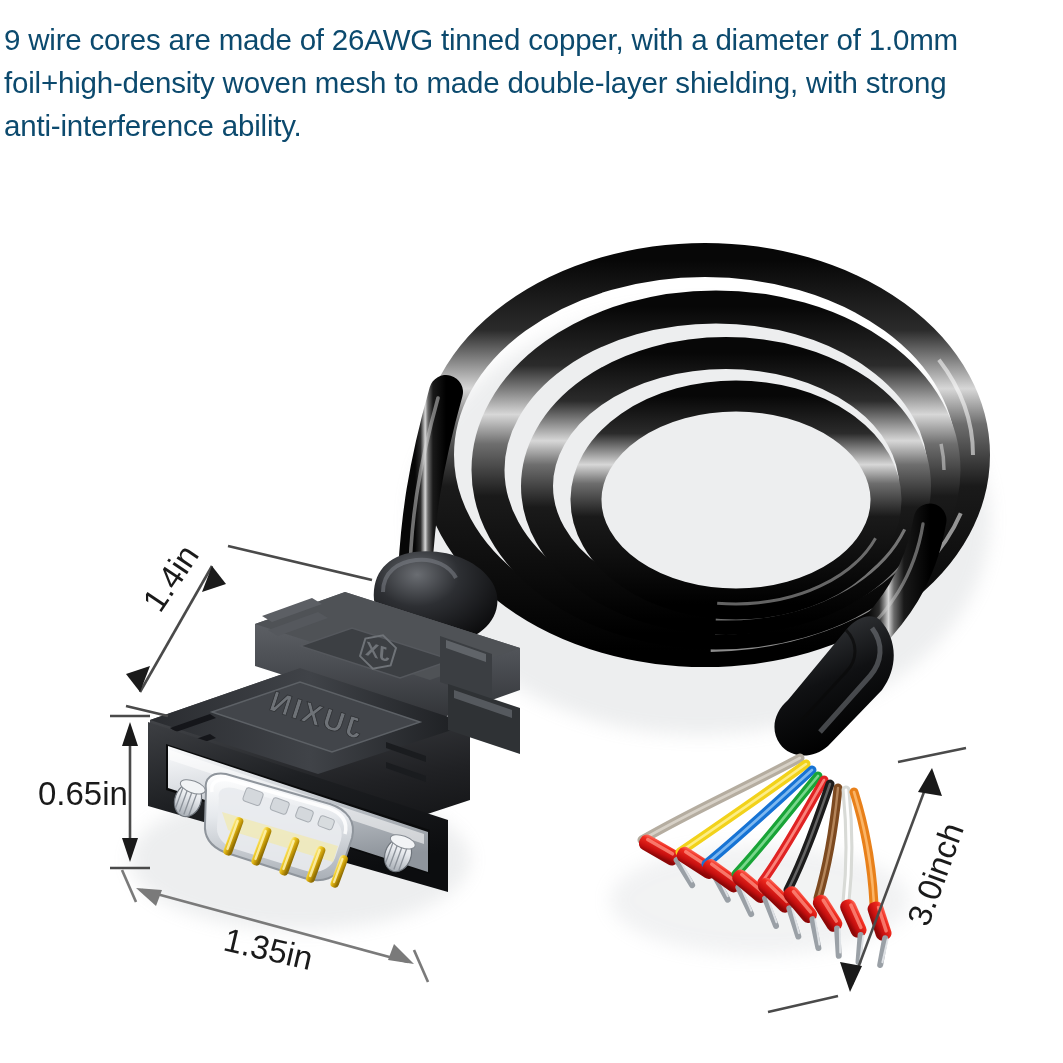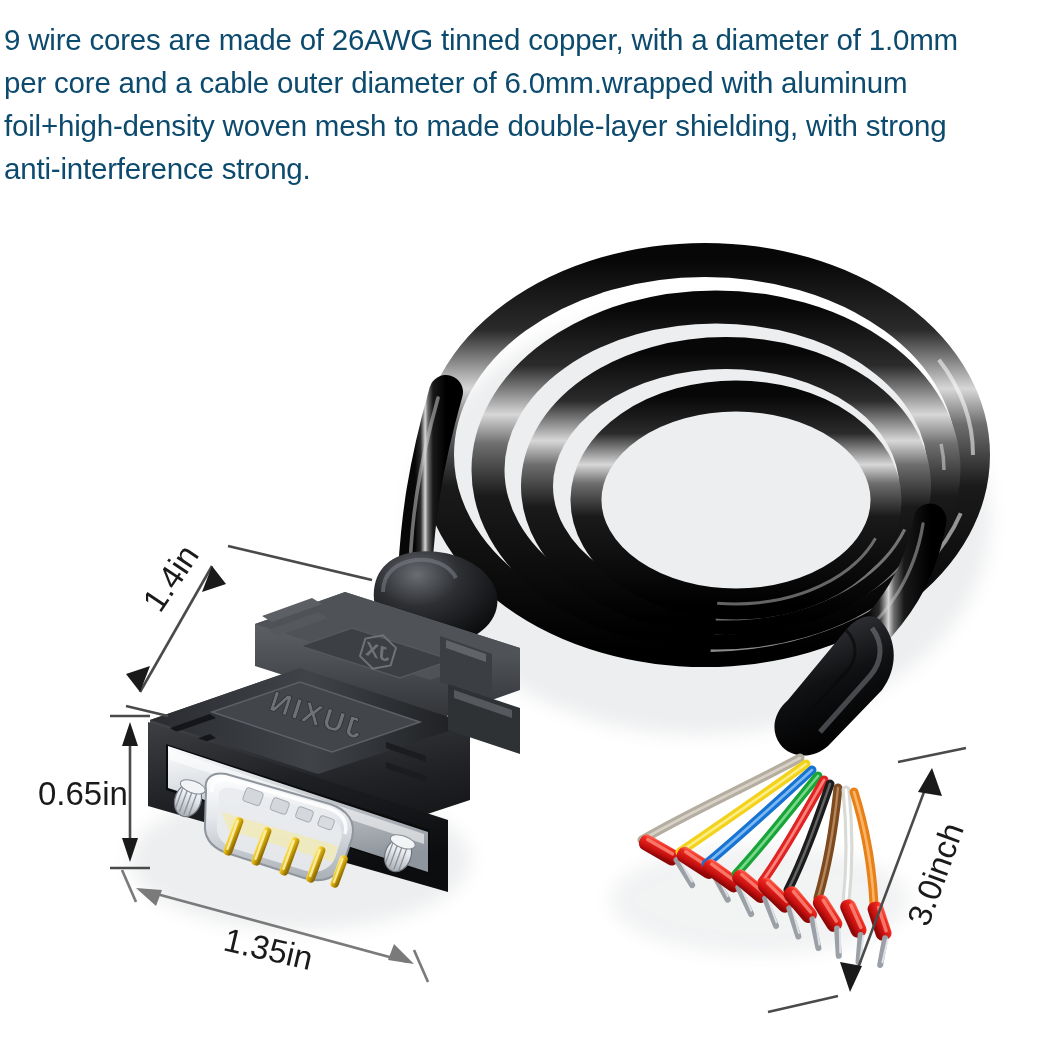--- a/index.html
+++ b/index.html
@@ -51,23 +51,22 @@
     fill: #1a1a1a;
   }
 </style>
 </head>
 <body>
 
 <div id="stage">
 
   <div class="desc-block">
     <div class="desc-line">9 wire cores are made of 26AWG tinned copper, with a diameter of 1.0mm</div>
-    <div class="desc-line">per core and a cable outer diameter of 6.0mm.wrapped with aluminum</div>
     <div class="desc-line">foil+high-density woven mesh to made double-layer shielding, with strong</div>
-    <div class="desc-line">anti-interference strong.</div>
+    <div class="desc-line">anti-interference ability.</div>
   </div>
 
   <svg id="artwork" viewBox="0 0 1063 1063">
     <defs>
 
       <linearGradient id="cableGrad" x1="0" y1="0" x2="0" y2="1">
         <stop offset="0%" stop-color="#070707"></stop>
         <stop offset="18%" stop-color="#2b2b2b"></stop>
         <stop offset="33%" stop-color="#d7d7d7"></stop>
         <stop offset="42%" stop-color="#6e6e6e"></stop>

